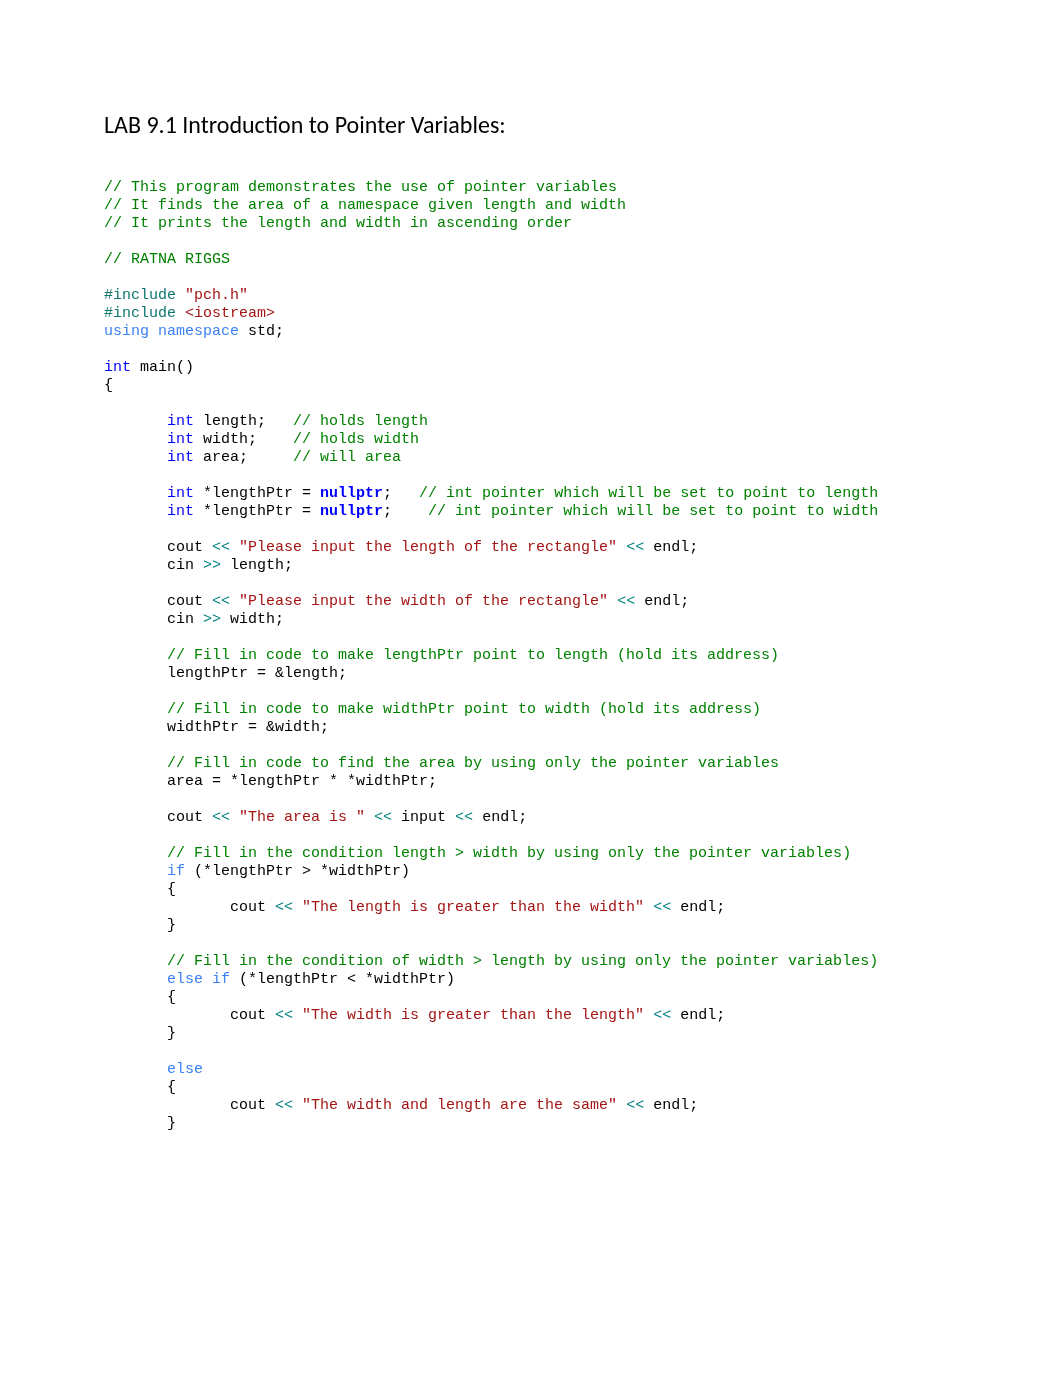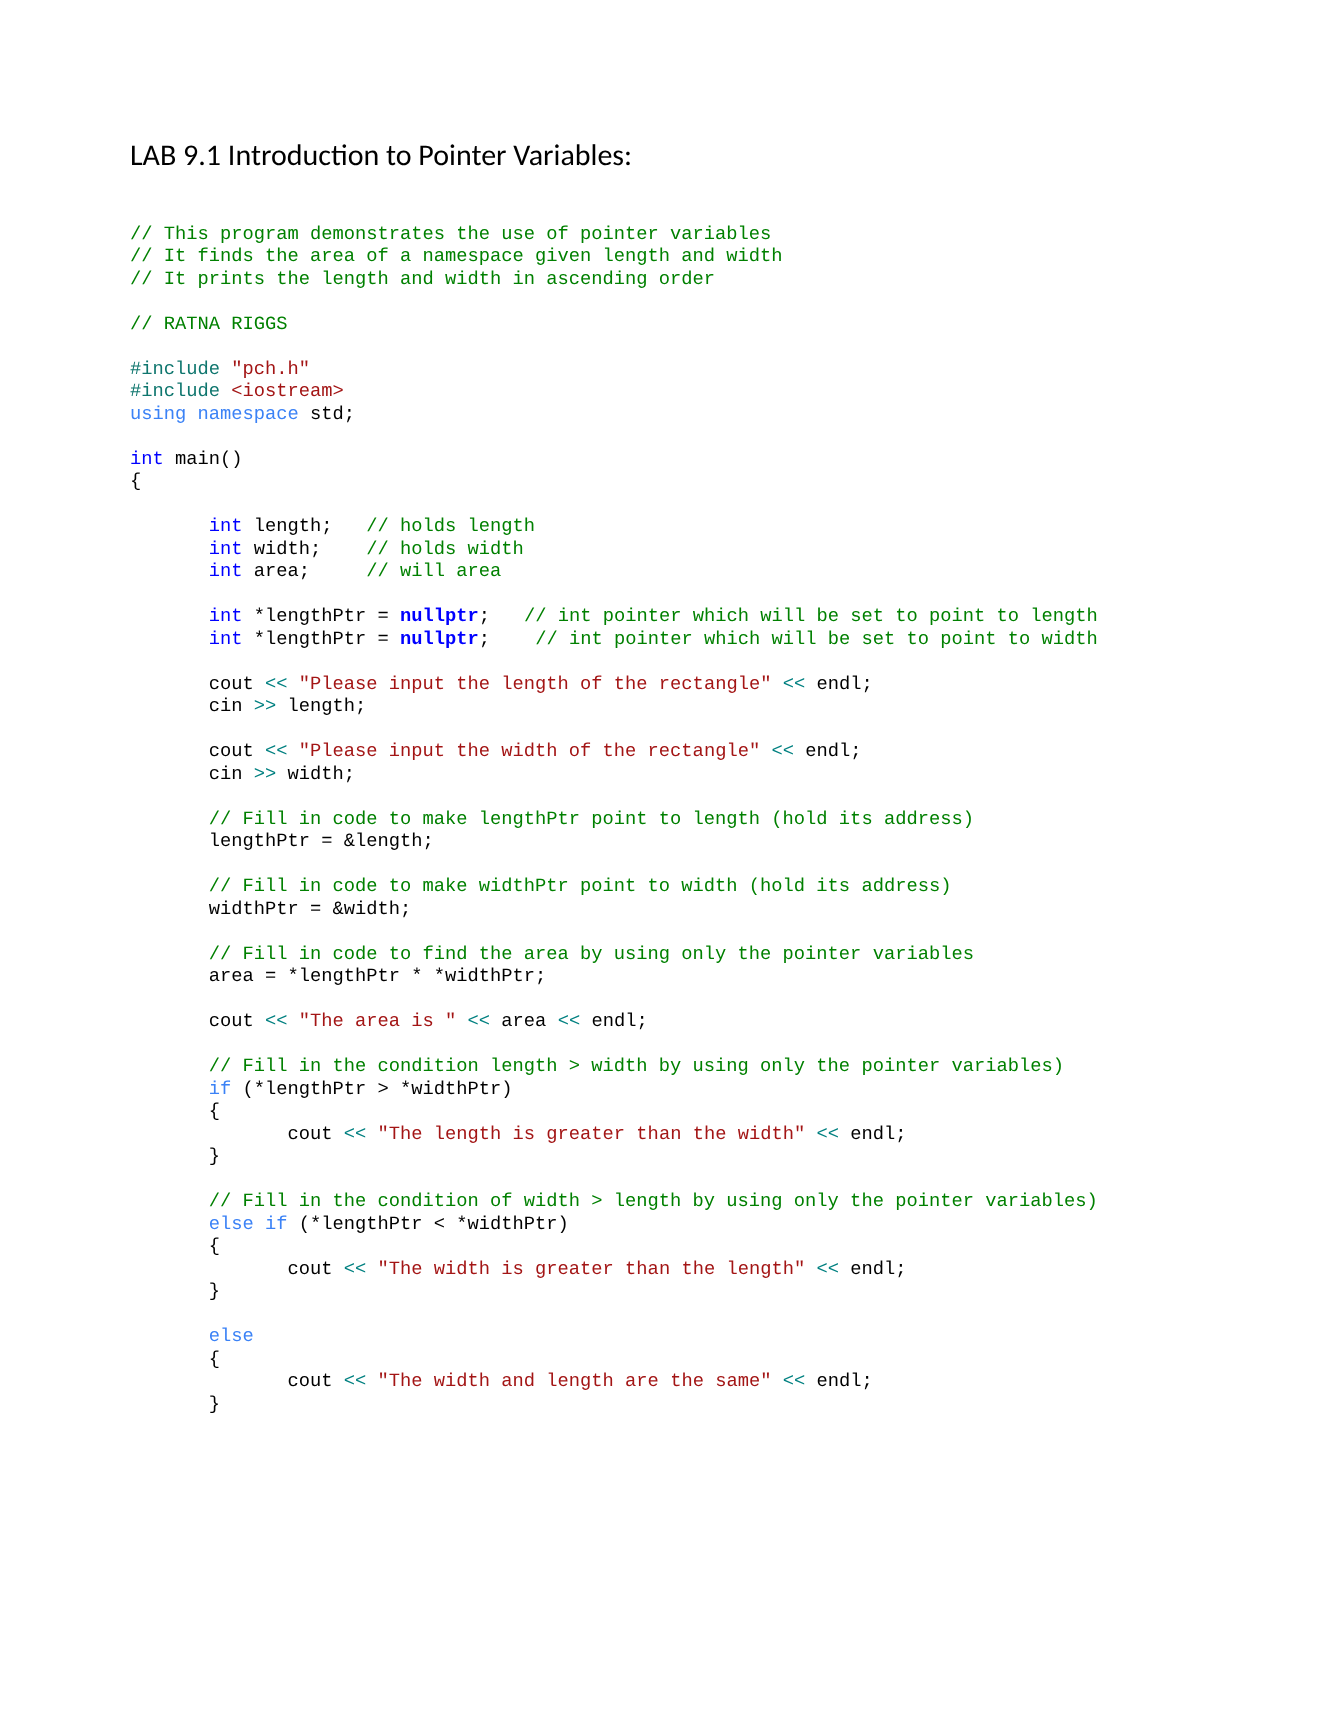--- a/index.html
+++ b/index.html
@@ -69,21 +69,21 @@
 
        <span class="c-comment">// Fill in code to make lengthPtr point to length (hold its address)</span>
        <span>lengthPtr = &amp;length;</span>
 
        <span class="c-comment">// Fill in code to make widthPtr point to width (hold its address)</span>
        <span>widthPtr = &amp;width;</span>
 
        <span class="c-comment">// Fill in code to find the area by using only the pointer variables</span>
        <span>area = *lengthPtr * *widthPtr;</span>
 
-       <span>cout </span><span class="c-op">&lt;&lt;</span><span class="c-string"> "The area is " </span><span class="c-op">&lt;&lt;</span><span> area </span><span class="c-op">&lt;&lt;</span><span> endl;</span>
+       <span>cout </span><span class="c-op">&lt;&lt;</span><span class="c-string"> "The area is " </span><span class="c-op">&lt;&lt;</span><span> input </span><span class="c-op">&lt;&lt;</span><span> endl;</span>
 
        <span class="c-comment">// Fill in the condition length &gt; width by using only the pointer variables)</span>
        <span class="c-keyword">if</span><span> (*lengthPtr &gt; *widthPtr)</span>
        <span>{</span>
               <span>cout </span><span class="c-op">&lt;&lt;</span><span class="c-string"> "The length is greater than the width" </span><span class="c-op">&lt;&lt;</span><span> endl;</span>
        <span>}</span>
 
        <span class="c-comment">// Fill in the condition of width &gt; length by using only the pointer variables)</span>
        <span class="c-keyword">else</span> <span class="c-keyword">if</span><span> (*lengthPtr &lt; *widthPtr)</span>
        <span>{</span>

